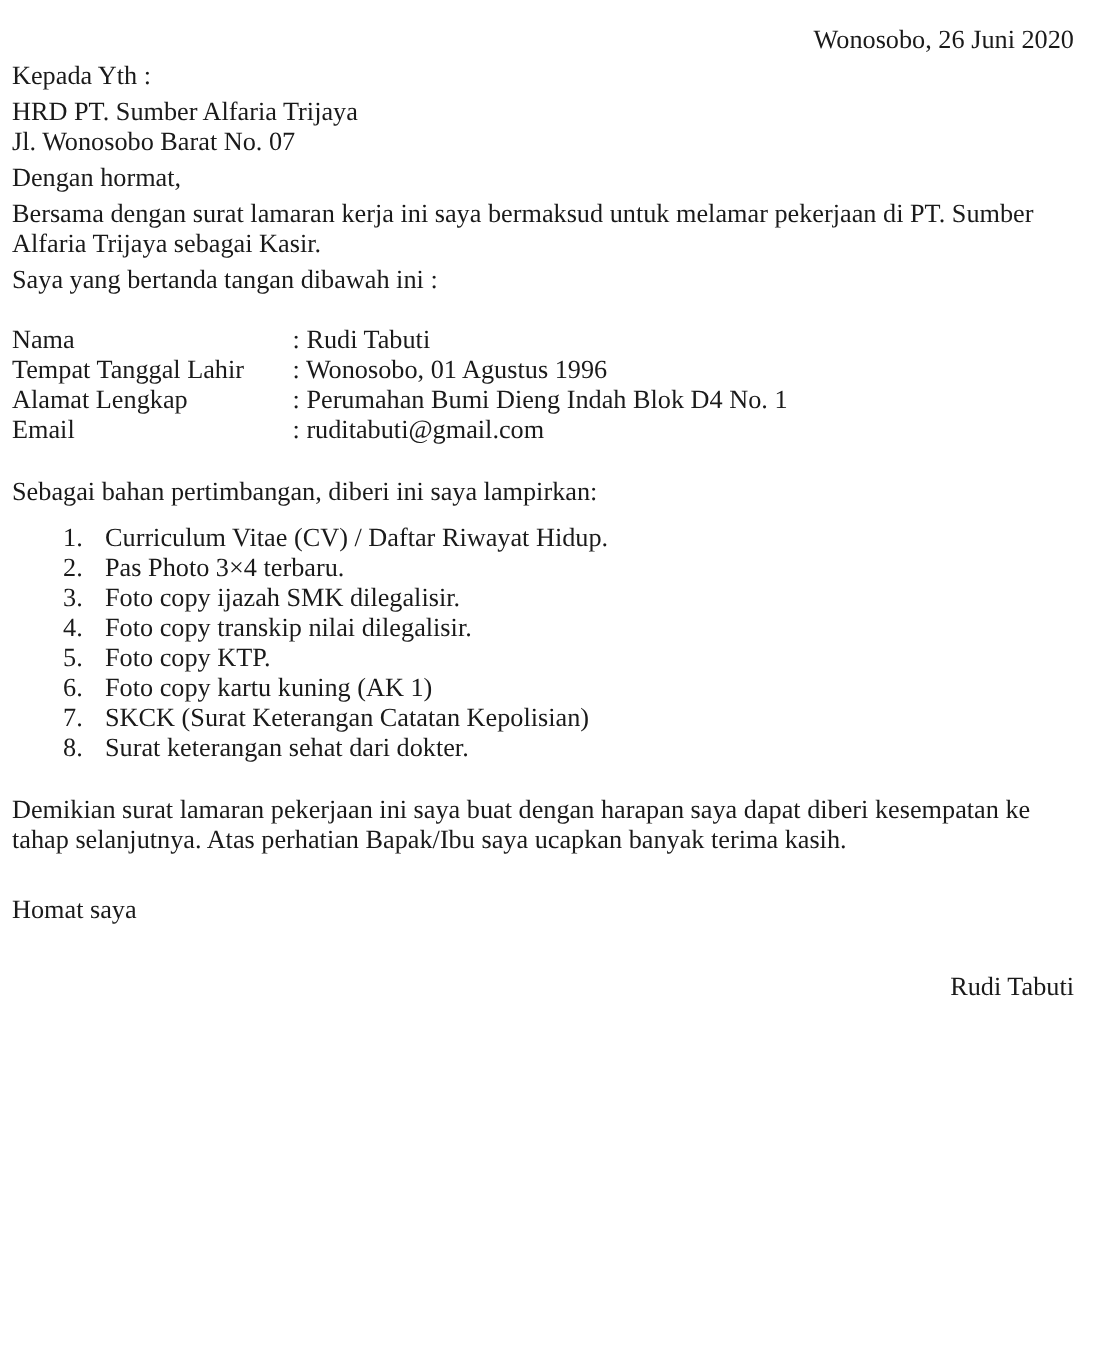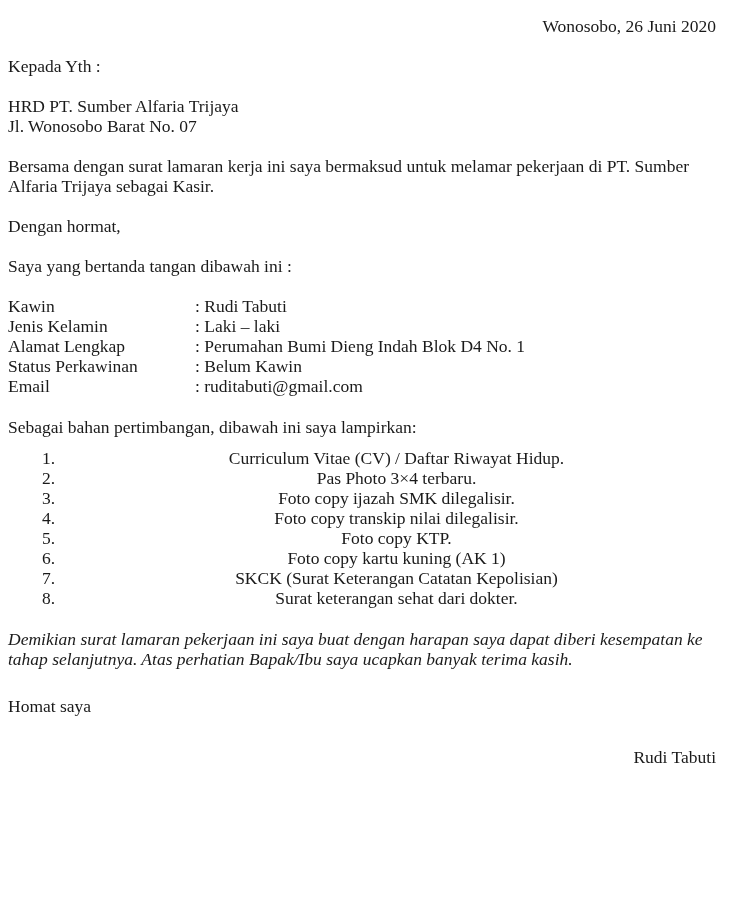--- a/index.html
+++ b/index.html
@@ -22,21 +22,21 @@
     height: 898px;
     box-sizing: border-box;
     padding: 0 16px 0 8px;
   }
   .date-line {
     text-align: right;
     padding-top: 16px;
     padding-right: 7px;
   }
   .block {
-    margin-top: 20px;
+    margin-top: 4px;
   }
   .para {
     max-width: 710px;
   }
   .bio {
     margin-top: 20px;
     border-collapse: collapse;
   }
   .bio tr td {
     padding: 0;
@@ -59,33 +59,31 @@
     margin: 11px 0 0 0;
     padding-left: 62px;
     list-style: none;
     counter-reset: attachitem;
   }
   ol.attachments li {
     counter-increment: attachitem;
     position: relative;
     line-height: 20px;
     white-space: nowrap;
-    text-align: center;
   }
   ol.attachments li::before {
     content: counter(attachitem) ".";
     position: absolute;
     left: -28px;
     width: 20px;
     text-align: left;
   }
   .closing {
     margin-top: 21px;
     max-width: 712px;
-    font-style: italic;
   }
   .sign-off {
     text-align: left;
     margin-top: 27px;
     padding-right: 7px;
   }
   .signature-name {
     text-align: right;
     margin-top: 31px;
     padding-right: 7px;
@@ -98,52 +96,48 @@
 
   <div class="date-line">Wonosobo, 26 Juni 2020</div>
 
   <div class="block">Kepada Yth :</div>
 
   <div class="block">
     <div>HRD PT. Sumber Alfaria Trijaya</div>
     <div>Jl. Wonosobo Barat No. 07</div>
   </div>
 
+  <div class="block">Dengan hormat,</div>
+
   <div class="block para">Bersama dengan surat lamaran kerja ini saya bermaksud untuk melamar pekerjaan di PT. Sumber Alfaria Trijaya sebagai Kasir.</div>
-
-  <div class="block">Dengan hormat,</div>
 
   <div class="block">Saya yang bertanda tangan dibawah ini :</div>
 
   <table class="bio">
     <tbody>
       <tr>
-        <td class="label">Kawin</td>
+        <td class="label">Nama</td>
         <td class="value"><span>:</span> <span>Rudi Tabuti</span></td>
       </tr>
       <tr>
-        <td class="label">Jenis Kelamin</td>
-        <td class="value"><span>:</span> <span>Laki – laki</span></td>
+        <td class="label">Tempat Tanggal Lahir</td>
+        <td class="value"><span>:</span> <span>Wonosobo, 01 Agustus 1996</span></td>
       </tr>
       <tr>
         <td class="label">Alamat Lengkap</td>
         <td class="value"><span>:</span> <span>Perumahan Bumi Dieng Indah Blok D4 No. 1</span></td>
-      </tr>
-      <tr>
-        <td class="label">Status Perkawinan</td>
-        <td class="value"><span>:</span> <span>Belum Kawin</span></td>
       </tr>
       <tr>
         <td class="label">Email</td>
         <td class="value"><span>:</span> <span>ruditabuti@gmail.com</span></td>
       </tr>
     </tbody>
   </table>
 
-  <div class="attach-intro">Sebagai bahan pertimbangan, dibawah ini saya lampirkan:</div>
+  <div class="attach-intro">Sebagai bahan pertimbangan, diberi ini saya lampirkan:</div>
 
   <ol class="attachments">
     <li>Curriculum Vitae (CV) / Daftar Riwayat Hidup.</li>
     <li>Pas Photo 3×4 terbaru.</li>
     <li>Foto copy ijazah SMK dilegalisir.</li>
     <li>Foto copy transkip nilai dilegalisir.</li>
     <li>Foto copy KTP.</li>
     <li>Foto copy kartu kuning (AK 1)</li>
     <li>SKCK (Surat Keterangan Catatan Kepolisian)</li>
     <li>Surat keterangan sehat dari dokter.</li>

